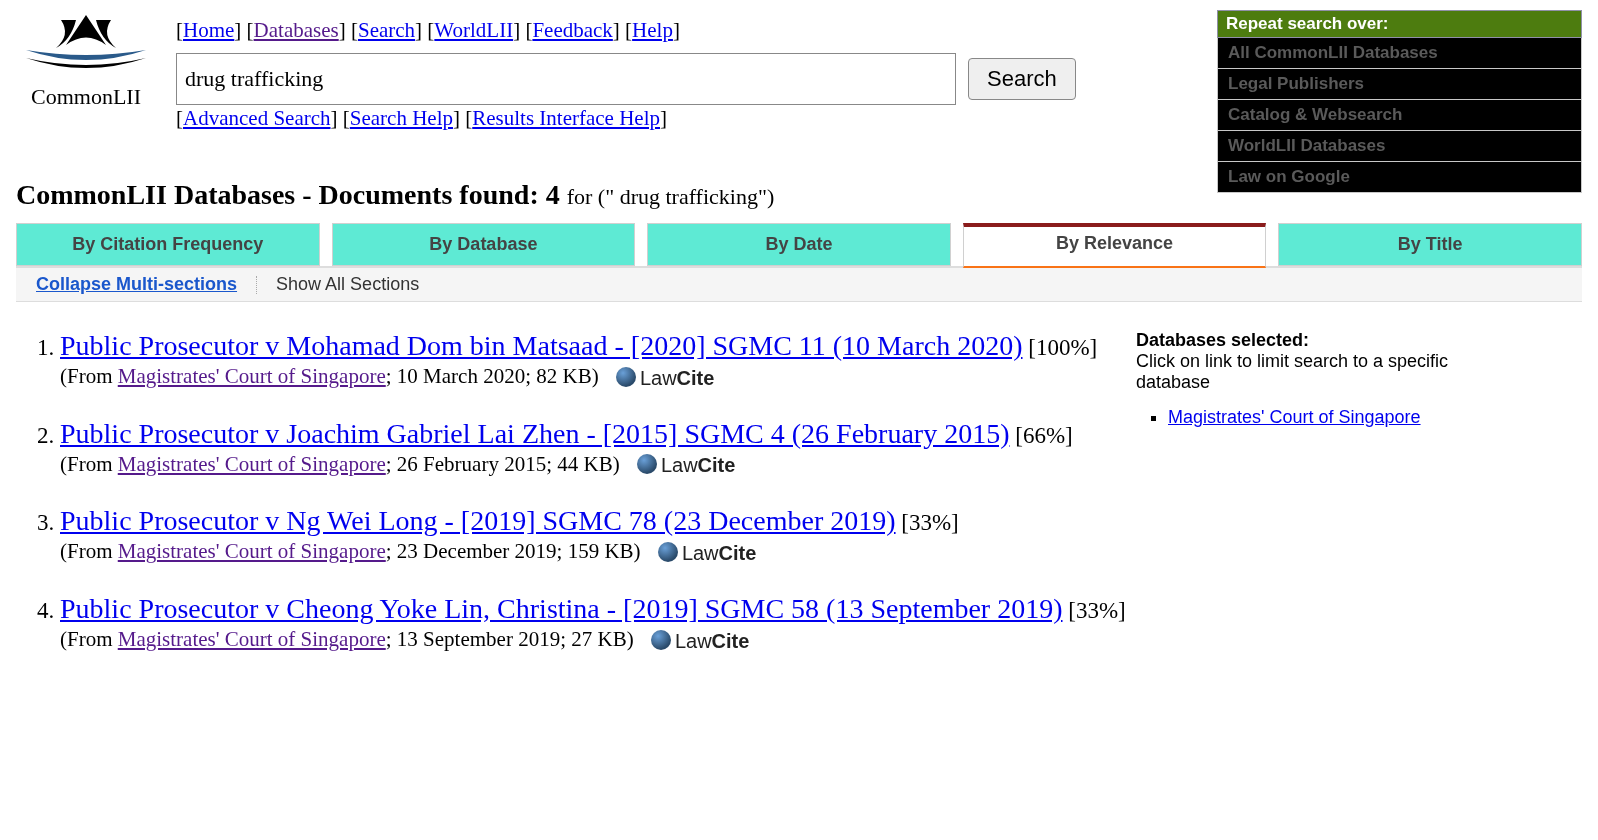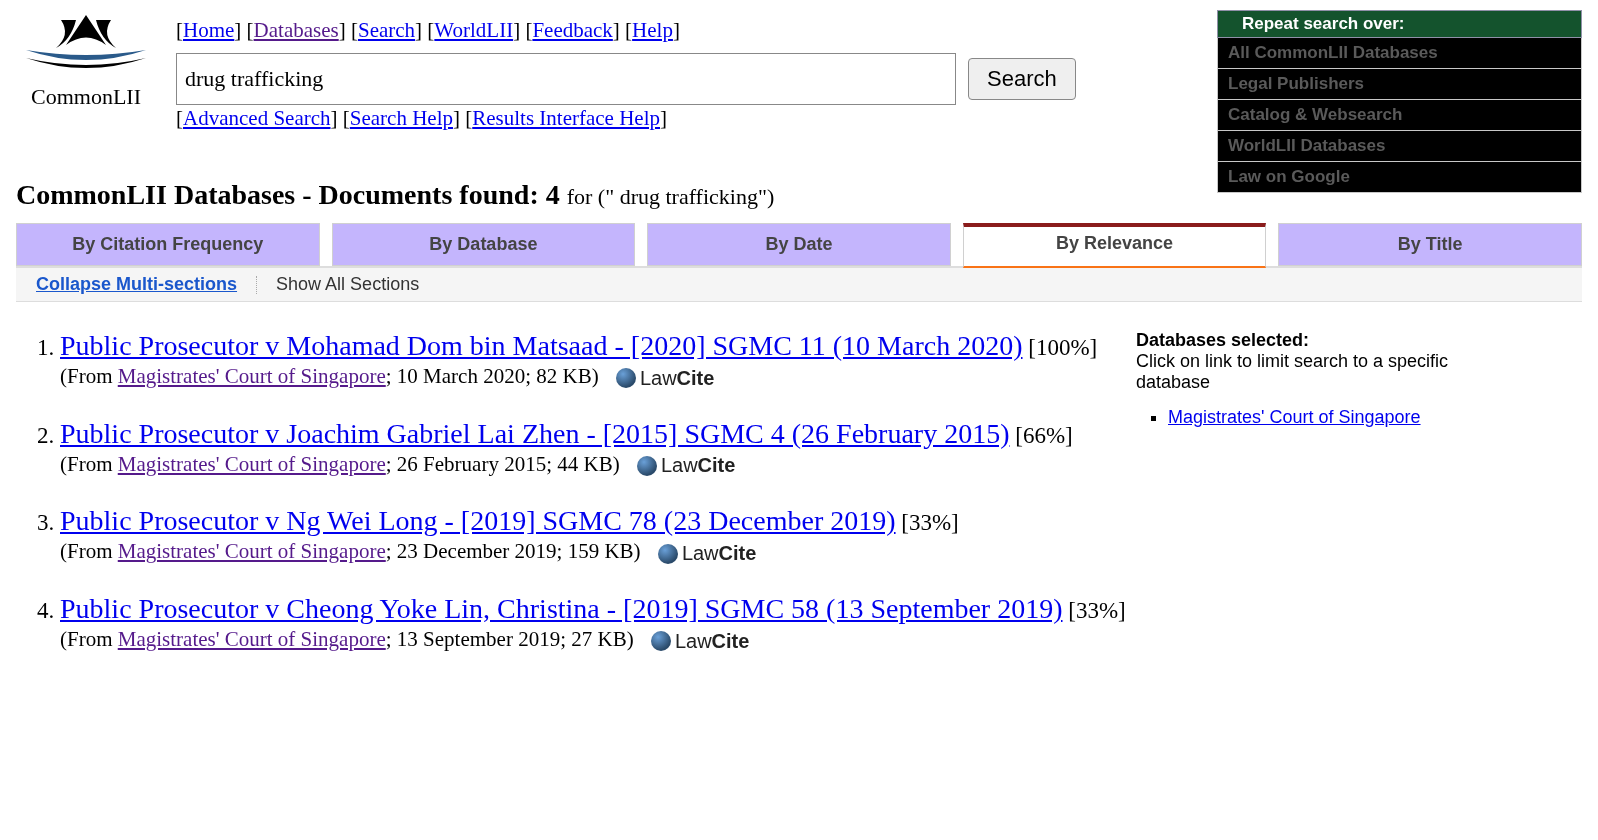--- a/index.html
+++ b/index.html
@@ -42,24 +42,24 @@
   .sub-links { margin-top: 1px; font-size: 21px; }
   .repeat-box {
     position: absolute;
     right: 16px;
     top: 10px;
     width: 365px;
     font-family: Verdana, Geneva, sans-serif;
     font-size: 17px;
   }
   .repeat-head {
-    background: #14532d;
+    background: #4d7c0f;
     color: #fff;
     font-weight: bold;
-    padding: 3px 24px;
+    padding: 3px 8px;
     border: 1px solid #9090a8;
   }
   .repeat-item {
     background: #000000;
     border: 1px solid #c8c8c8;
     border-top: none;
     padding: 5px 10px;
     color: #5a5a5a;
     font-weight: bold;
     cursor: pointer;
@@ -74,21 +74,21 @@
 
   .tabs-row {
     display: flex;
     gap: 12px;
     border-bottom: 2px solid #ddd;
     font-family: Verdana, Geneva, sans-serif;
   }
   .tab {
     flex: 1;
     text-align: center;
-    background: #c4b5fd;
+    background: #5eead4;
     border: 1px solid #d0d0d0;
     padding: 10px 6px;
     font-weight: bold;
     color: #444;
     font-size: 18px;
     cursor: pointer;
   }
   .tab.active {
     background: #fff;
     border-top: 4px solid #8a1c1c;
@@ -117,21 +117,20 @@
   .content-flex { display: flex; margin-top: 28px; }
   .results { flex: 1; max-width: 1110px; }
   ol.rlist { margin: 0 0 0 44px; padding: 0; font-size: 23px; }
   ol.rlist li { margin-bottom: 28px; }
   .rtitle { font-size: 28px; }
   .score { color: #000; }
   .rmeta { font-size: 21px; color: #000; margin-top: 2px; }
   .dblink { color: #551A8B; }
   .lawcite {
     display: inline-flex;
-    align-items: center;
     margin-left: 12px;
     font-family: Arial, sans-serif;
     font-size: 20px;
     color: #222;
     vertical-align: middle;
     cursor: pointer;
   }
   .lawcite .globe {
     width: 20px; height: 20px; border-radius: 50%;
     background: radial-gradient(circle at 35% 30%, #6aa0d8 0%, #2a4a6a 70%);

